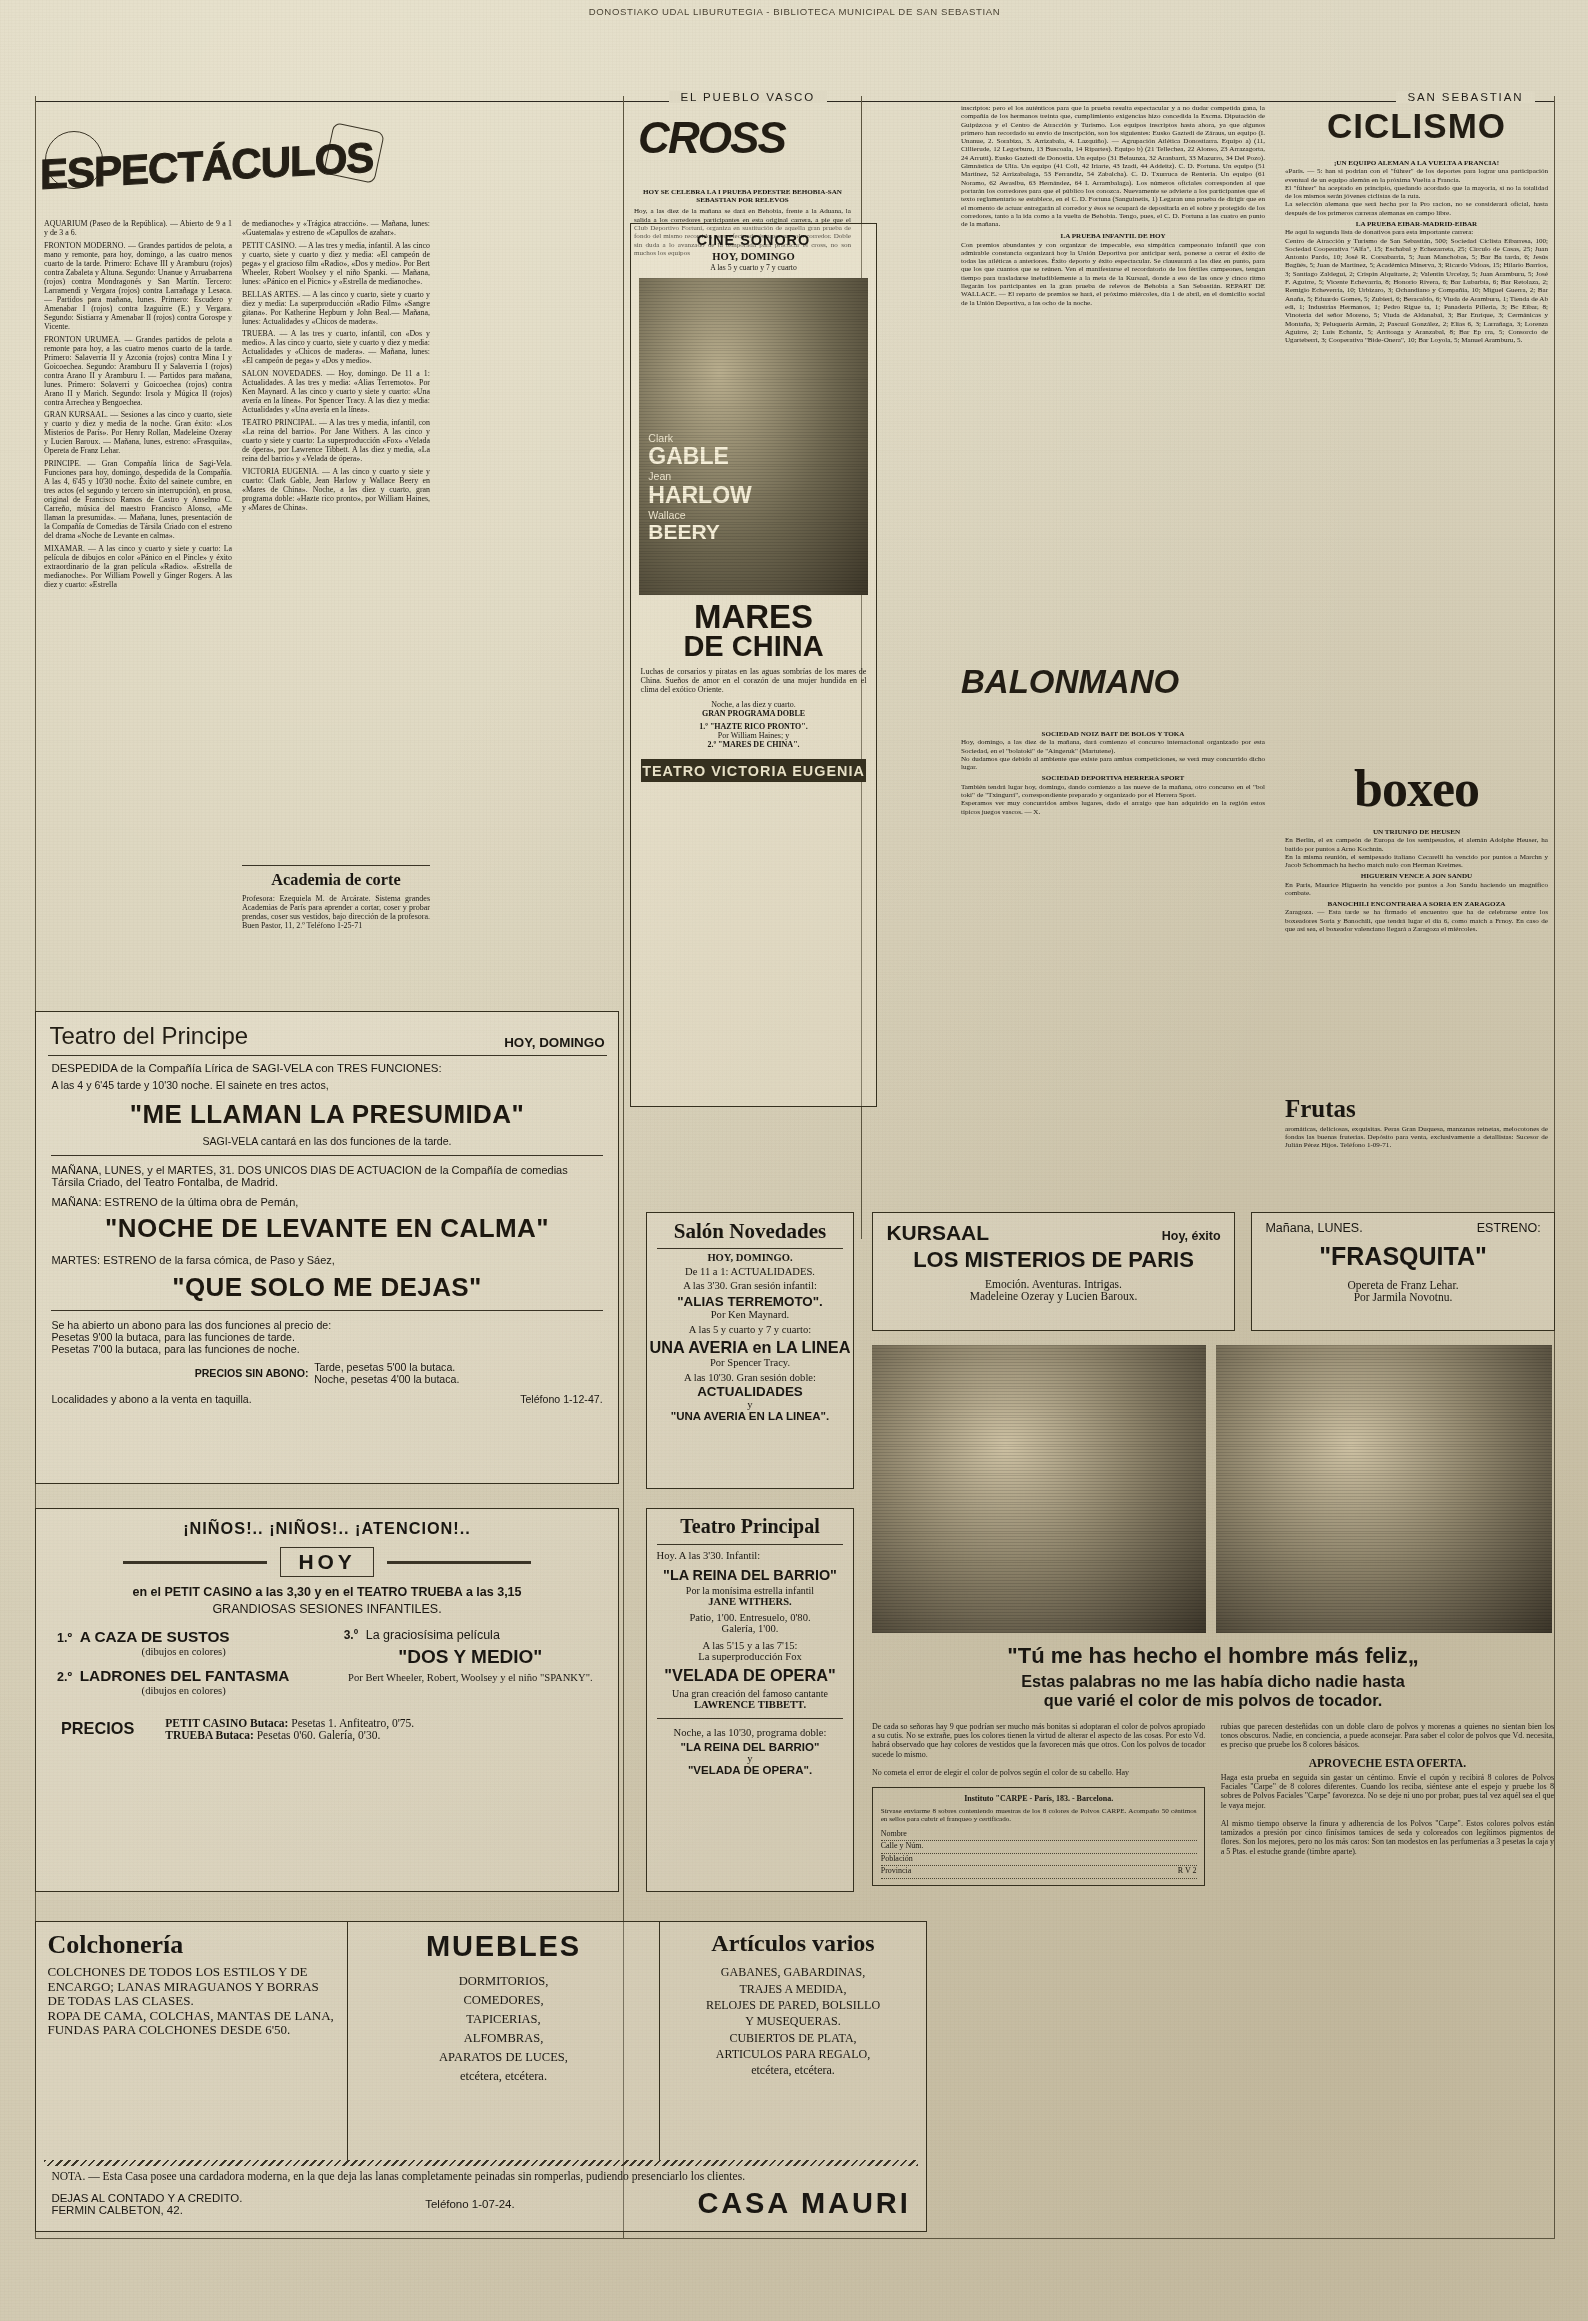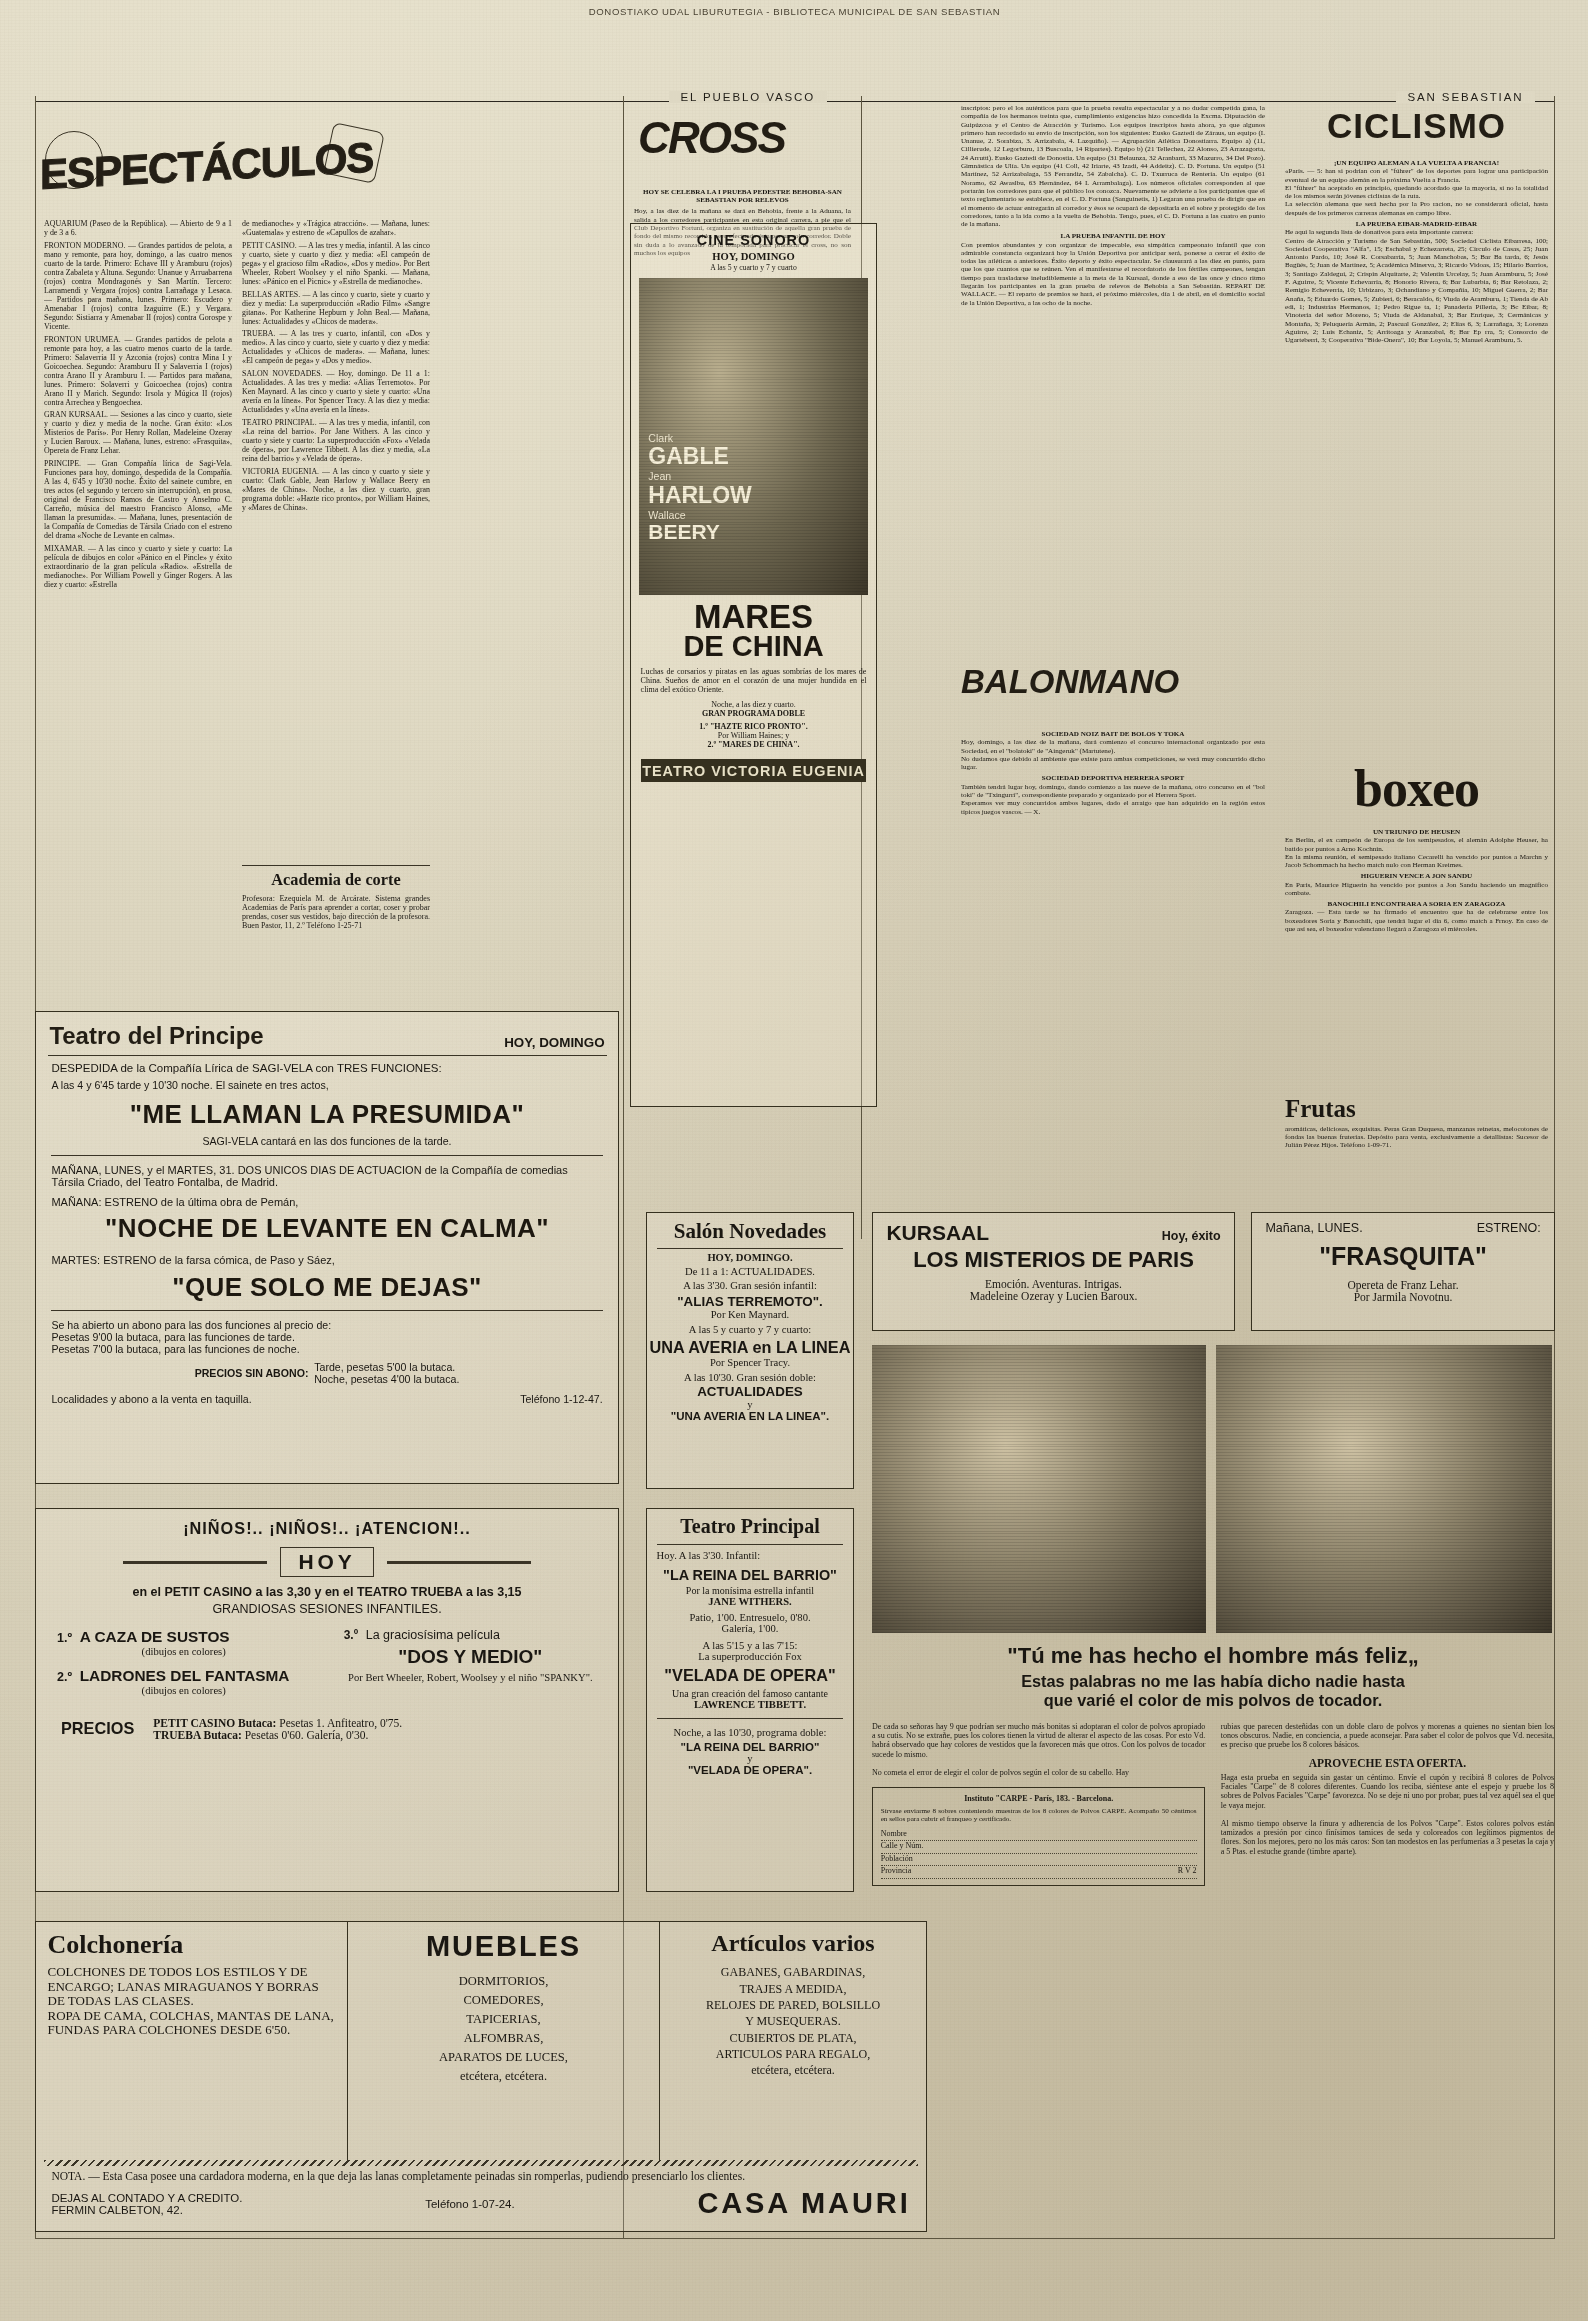--- a/index.html
+++ b/index.html
@@ -73,21 +73,21 @@
   }
   .espect .deco{
     position:absolute;border:1.9px solid #3a3426;border-radius:50%;
   }
 
   
   .txtcol{position:absolute;font-size:7.9px;line-height:9px;text-align:justify;}
 
   
   .principe-title{
-    font-family:"Liberation Sans", sans-serif;font-weight:bold;font-size:24px;color:#221d14;
+    font-family:"Liberation Sans", sans-serif;font-weight:normal;font-size:24px;color:#221d14;
   }
   .big-title{
     font-family:"Liberation Sans", sans-serif;font-weight:bold;
     font-size:26px;text-align:center;color:#1d1810;letter-spacing:0.4px;
   }
   .line{border-top:1px solid #3a3426;}
 
   
   .cross-word{
     font-family:"Liberation Sans", sans-serif;font-weight:bold;font-size:44px;
@@ -354,21 +354,21 @@
       <div style="flex:1;padding-left:17.3px;">
         <div style="display:flex;gap:7.7px;align-items:baseline;">
           <div class="sans bold" style="font-size:12px;">3.º</div>
           <div class="sans" style="font-size:12.5px;">La graciosísima película</div>
         </div>
         <div class="sans bold center" style="font-size:19px;margin-top:3.8px;">"DOS Y MEDIO"</div>
         <div class="center" style="font-size:10.6px;margin-top:3.8px;">Por Bert Wheeler, Robert, Woolsey y el niño "SPANKY".</div>
       </div>
     </div>
 
-    <div style="display:flex;align-items:center;gap:19px;padding:0 25px;margin-top:21px;">
+    <div style="display:flex;align-items:center;gap:31px;padding:0 25px;margin-top:21px;">
       <div class="sans bold" style="font-size:16.3px;">PRECIOS</div>
       <div>
         <div style="font-size:11.5px;"><span class="bold">PETIT CASINO Butaca: </span><span>Pesetas 1. Anfiteatro, 0'75.</span></div>
         <div style="font-size:11.5px;"><span class="bold">TRUEBA Butaca: </span><span>Pesetas 0'60. Galería, 0'30.</span></div>
       </div>
     </div>
   </div>
 
   <div class="box" style="left:646px;top:1212px;width:208px;height:277px;">
     <div style="font-family:'Liberation Serif',serif;font-weight:bold;font-size:21px;text-align:center;margin-top:5.8px;">Salón Novedades</div>

